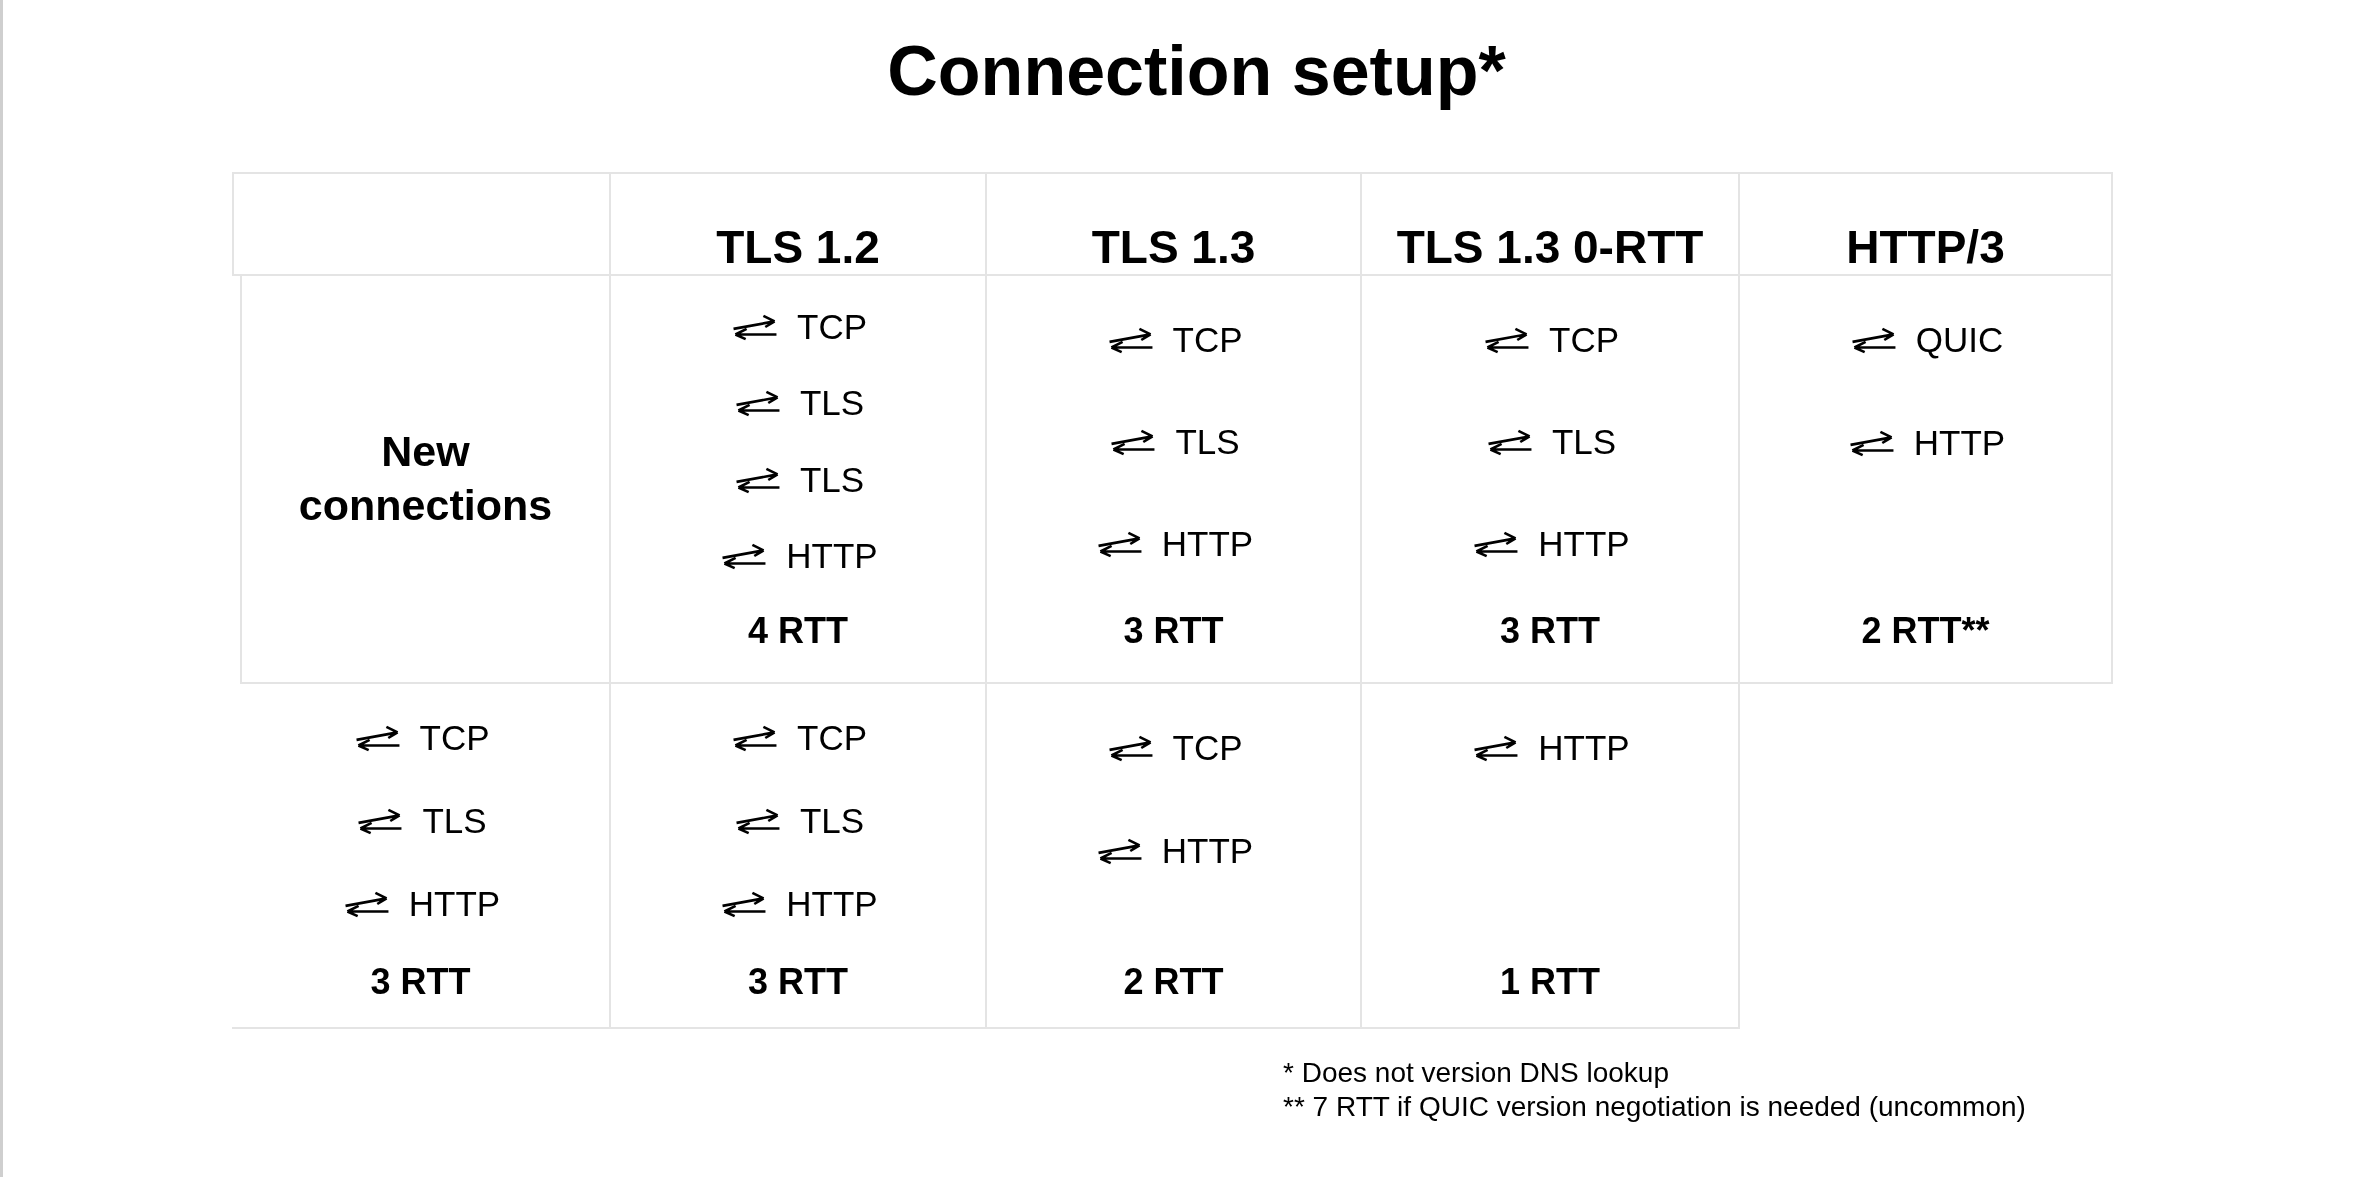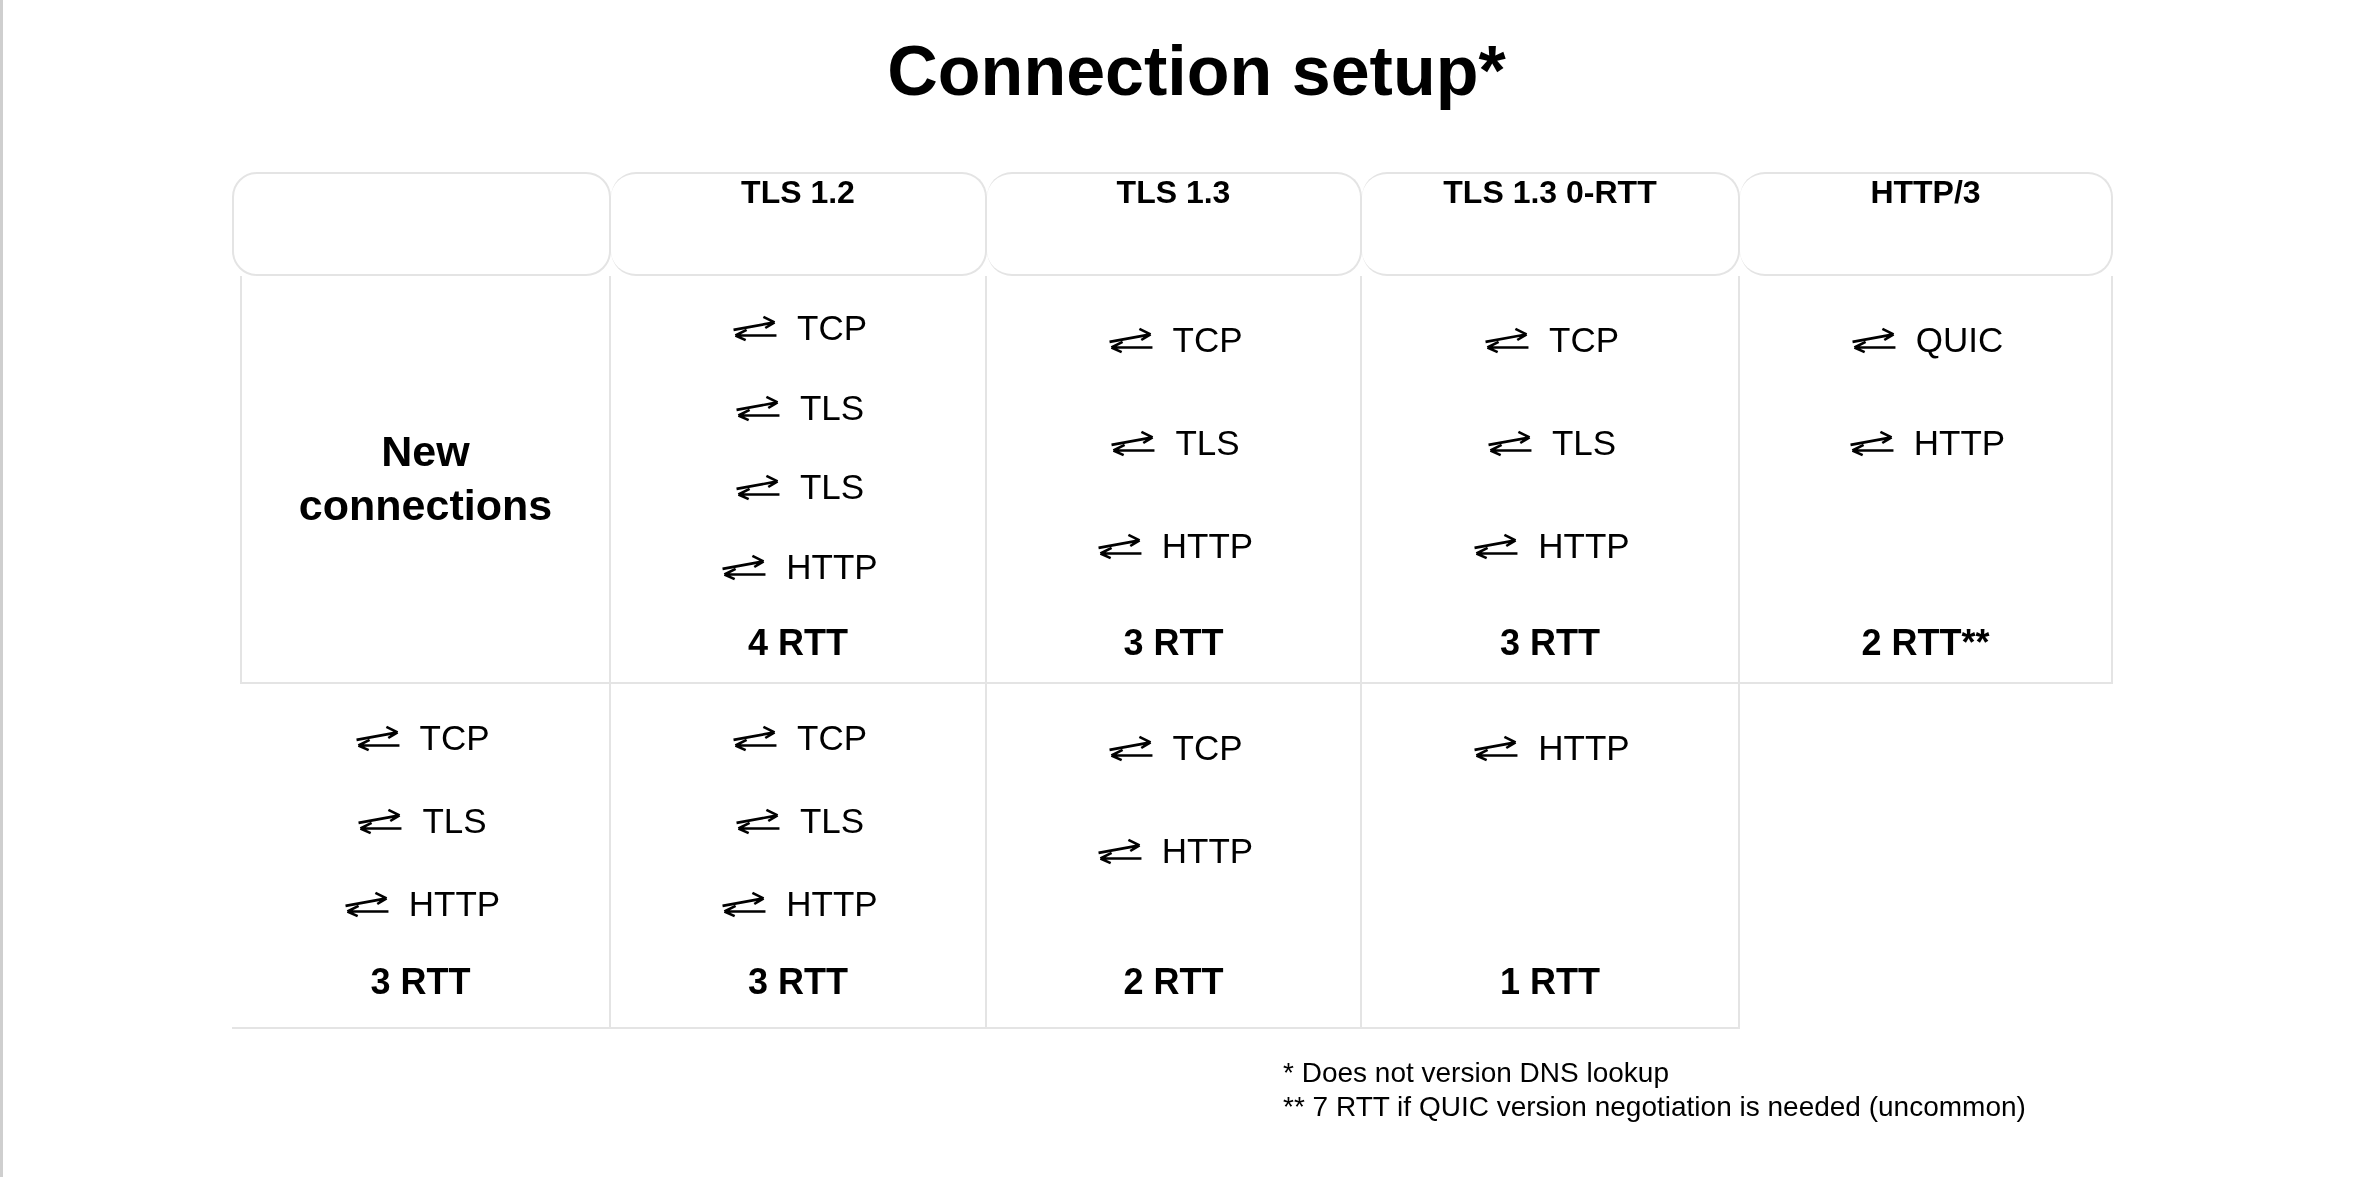--- a/index.html
+++ b/index.html
@@ -32,29 +32,29 @@
     grid-template-rows:104px 408px 345px;
   }
   .cell{
     display:flex;
     border-right:2px solid var(--border);
     border-bottom:2px solid var(--border);
     background:var(--bg);
   }
   .cell.c0{border-left:2px solid var(--border);}
   .cell.r0{border-top:2px solid var(--border);}
-  .header-cell{align-items:flex-start;justify-content:center;font-weight:700;font-size:32px;border-radius:25px;}
+  .header-cell{align-items:flex-end;justify-content:center;font-weight:700;font-size:46px;}
   .label-cell{align-items:center;justify-content:center;text-align:center;
     font-weight:700;font-size:43px;line-height:1.25;margin-left:8px;}
   .label-cell span{display:block;max-width:300px;}
   .steps-cell{flex-direction:column;align-items:stretch;padding-top:28px;gap:31px;}
   .step-line{height:72px;display:flex;align-items:center;justify-content:center;gap:16px;}
   .step-label{font-size:35px;}
   .arrow-icon{flex:0 0 auto;display:block;}
-  .rtt{margin-top:auto;text-align:center;font-weight:700;font-size:36px;padding-bottom:18px;}
+  .rtt{margin-top:auto;text-align:center;font-weight:700;font-size:36px;padding-bottom:30px;}
   .r2 .rtt{padding-bottom:24px;}
   .footnotes{
     position:absolute;left:1283px;top:1056px;
     font-size:28px;line-height:1.2;
   }
 </style>
 </head>
 <body>
 
 <div class="page-edge"></div>

